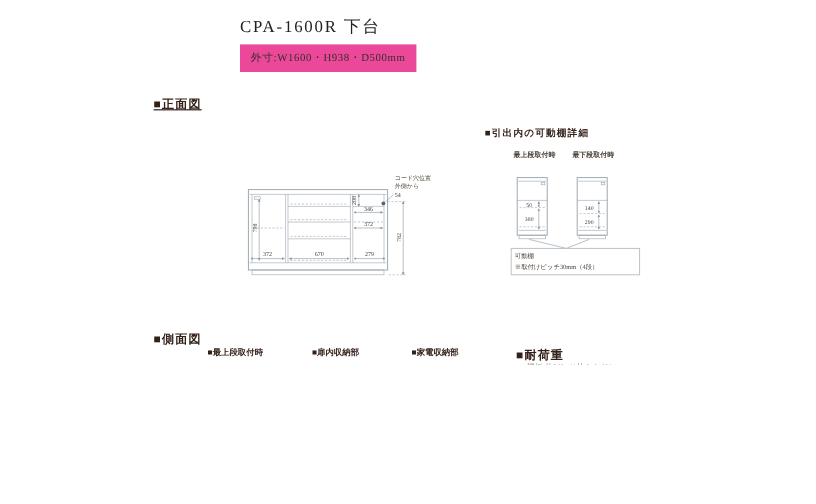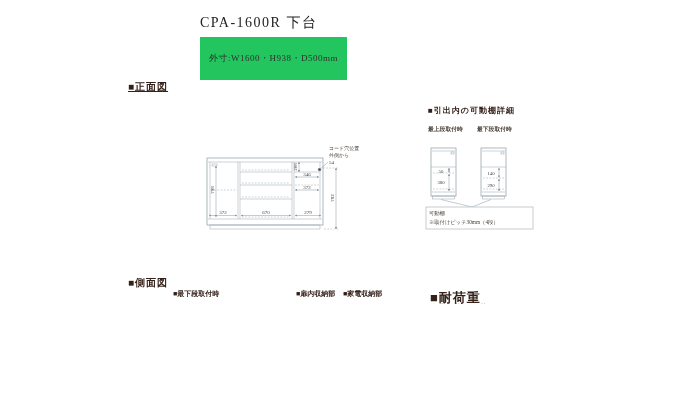--- a/index.html
+++ b/index.html
@@ -1,20 +1,20 @@
 <!DOCTYPE html>
 <html><head>
 <meta charset="utf-8">
 <style>
   html,body { margin:0; padding:0; background:#ffffff; }
   .page { position:relative; width:680px; height:304px; background:#ffffff;
           font-family:"Liberation Serif", serif; overflow:hidden; }
   .abs { position:absolute; }
   .title { font-size:14px; color:#222; letter-spacing:1.5px; }
-  .size-box { background:#22c55e; color:#33302e; font-size:9px; padding:15px 9px; letter-spacing:0.5px; }
+  .size-box { background:#ec4899; color:#33302e; font-size:9px; padding:5px 9px; letter-spacing:0.5px; }
   .sec-h { font-size:10px; font-weight:bold; color:#332019; letter-spacing:1px; }
   .sub-h { font-size:7px; font-weight:bold; color:#332019; }
   .txt-col { font-size:6.8px; color:#3a2b26; }
   .txt-col div { line-height:10.4px; }
   .note-para div { line-height:9.6px; }
   svg { position:absolute; overflow:visible; }
   svg text { fill:#3f3f3f; font-size:5px; font-family:"Liberation Serif", serif; }
   svg text.lbl { fill:#4a4038; }
   .ln  { stroke:#9aa6ae; stroke-width:0.8; fill:none; }
   .lnt { stroke:#9aa6ae; stroke-width:0.5; fill:none; }
@@ -26,24 +26,24 @@
 </style>
 </head>
 <body>
 
 <div class="page">
 
   <div class="abs title" style="left:200px; top:14px;">CPA-1600R 下台</div>
   <div class="abs size-box" style="left:200px; top:37px;">外寸:W1600・H938・D500mm</div>
 
   <div class="abs sec-h" style="left:128px; top:80px;text-decoration:underline;">■正面図</div>
-  <div class="abs sec-h" style="left:428px; top:105px; font-size:8px;font-family:Liberation Serif, serif;">■引出内の可動棚詳細</div>
+  <div class="abs sec-h" style="left:404px; top:105px; font-size:8px;font-family:Liberation Serif, serif;">■引出内の可動棚詳細</div>
   <div class="abs sec-h" style="left:128px; top:276px;">■側面図</div>
-  <div class="abs sub-h" style="left:173px; top:289px;">■最下段取付時</div>
-  <div class="abs sub-h" style="left:260px; top:289px;margin-left:36px;">■扉内収納部</div>
+  <div class="abs sub-h" style="left:173px; top:289px;">■最上段取付時</div>
+  <div class="abs sub-h" style="left:260px; top:289px;">■扉内収納部</div>
   <div class="abs sub-h" style="left:343px; top:289px;text-align:right;">■家電収納部</div>
 
   <svg style="left:178px; top:128px;" width="200" height="130" viewBox="0 0 200 130">
     <defs>
       <marker id="ar" viewBox="0 0 10 10" refX="9" refY="5" markerWidth="4.5" markerHeight="4.5" orient="auto-start-reverse">
         <path d="M0,0 L10,5 L0,10 z" fill="#8a96a0"></path>
       </marker>
     </defs>
 
     <g>
@@ -246,21 +246,21 @@
     <text class="lbl" x="74" y="76" style="font-size:4.8px;">有効内寸</text>
     <line class="dl" x1="55" y1="75.5" x2="55" y2="94.5"></line>
     <text text-anchor="middle" transform="rotate(-90 50 87)" x="50" y="87" style="font-size:4.6px;">162</text>
     <line class="dl" x1="77" y1="72" x2="77" y2="97.5"></line>
     <text text-anchor="middle" transform="rotate(-90 80.5 88)" x="80.5" y="88" style="font-size:4.6px;">447</text>
     <text class="lbl" x="8" y="77" style="font-size:5px;">引出奥行</text>
     <text class="lbl" x="14" y="84" style="font-size:5.2px;">423</text>
     <line class="ldr" x1="20" y1="86" x2="31" y2="99"></line>
   </svg>
 
-  <div class="abs sec-h" style="left:430px; top:289px; font-size:13px;">■耐荷重</div>
+  <div class="abs sec-h" style="left:430px; top:289px; font-size:10px;">■耐荷重</div>
   <div class="abs txt-col" style="left:432px; top:302px;">
     <div>・棚板:約20kg(1枚あたり)</div>
     <div>・引出:約30kg(1杯あたり)</div>
     <div>・カウンター天板:約50kg</div>
     <div>・スライドテーブル:約10kg</div>
   </div>
   <div class="abs txt-col" style="left:430px; top:354px;">※点線部・・可動棚板、引出</div>
   <div class="abs txt-col note-para" style="left:430px; top:366px;">
     <div>※図面に記載されている商品高さは</div>
     <div>　商品底部の三角座が含まれており</div>

